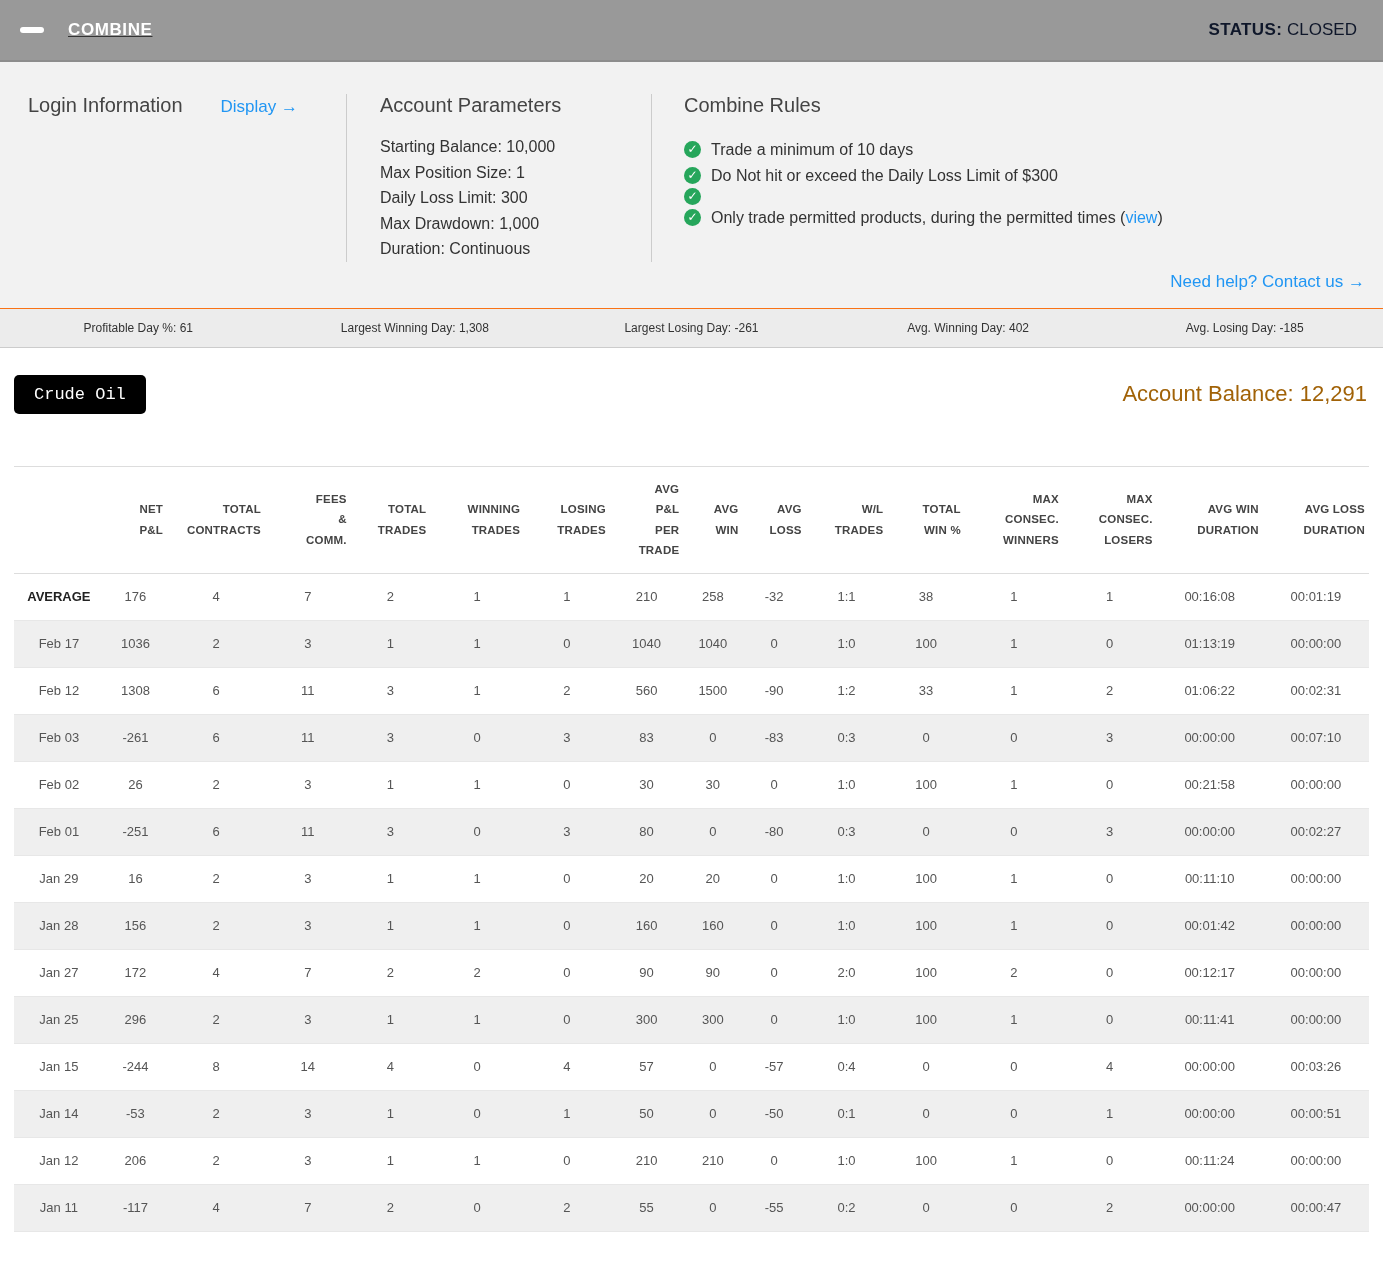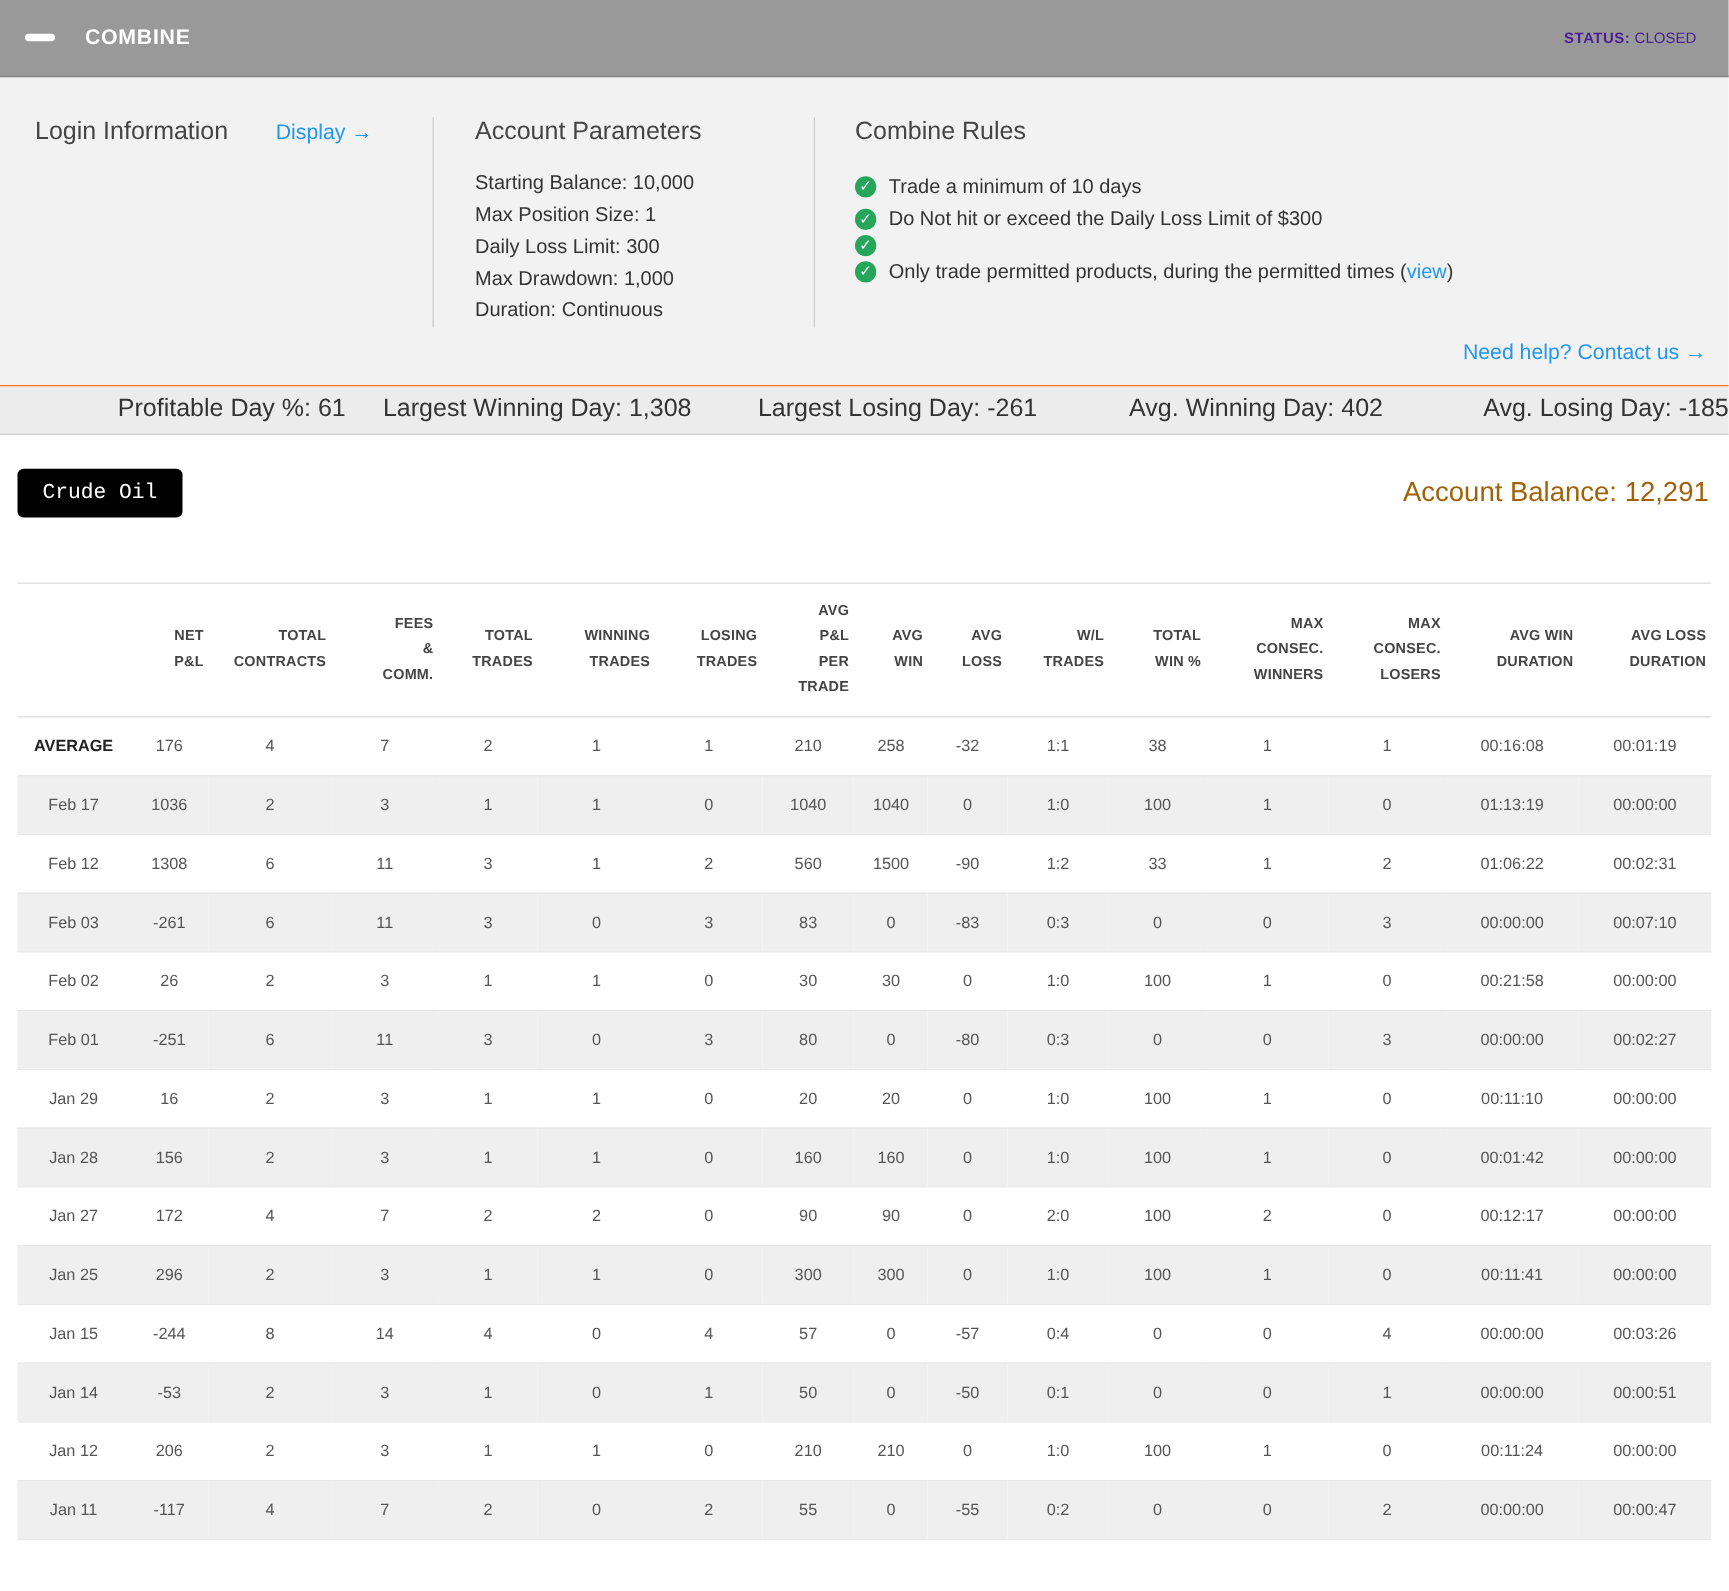--- a/index.html
+++ b/index.html
@@ -11,27 +11,27 @@
     font-family:"Liberation Sans","DejaVu Sans",sans-serif;
   }
 
   
   .titlebar {
     height:62px; background:#999;
     display:flex; align-items:center; justify-content:space-between;
     padding:0 26px 0 20px;
     border-bottom:2px solid #8d8d8d;
   }
-  .titlebar .left { display:flex; align-items:center; }
+  .titlebar .left { display:flex; align-items:center;text-decoration:underline; }
   .minimize {
     width:24px; height:6px; background:#fff; border-radius:3px;
     display:inline-block; margin-right:24px; cursor:pointer;
   }
   .app-title { color:#fff; font-weight:bold; font-size:17px; letter-spacing:.6px; }
-  .statusbox { color:#4c1d95; font-size:12px; }
+  .statusbox { color:#0f172a; font-size:17px; }
   .statusbox .lbl { font-weight:bold; letter-spacing:.4px; }
 
   
   .info {
     background:#f2f2f2;
     display:flex;
     padding:32px 0 46px 28px;
     position:relative;
     border-bottom:1px solid #f97316;
   }
@@ -54,21 +54,21 @@
     margin-right:10px; flex:none;
   }
   .rules .link { font-size:16px; }
   .help-link { position:absolute; right:18px; bottom:16px; font-size:17px; }
 
   
   .statsbar {
     background:#ececec; border-bottom:1px solid #ccc;
     display:flex; height:39px; align-items:center;
   }
-  .statsbar .stat { flex:1; text-align:right; font-size:20px; color:#333; }
+  .statsbar .stat { flex:1; text-align:center; font-size:12px; color:#333; }
 
   
   .balance-row {
     display:flex; justify-content:space-between; align-items:center;
     padding:27px 16px 0 14px;
   }
   .btn-green {
     background:#000000; color:#fff; border:none; border-radius:5px;
     font-size:17px; padding:10px 20px; cursor:pointer; font-family:Liberation Mono, monospace;
   }

